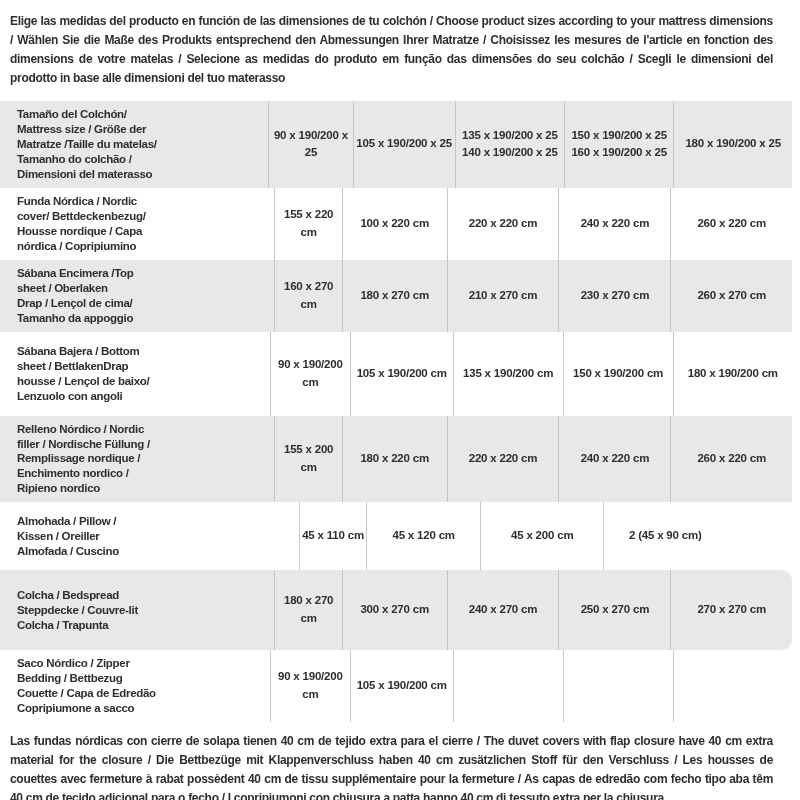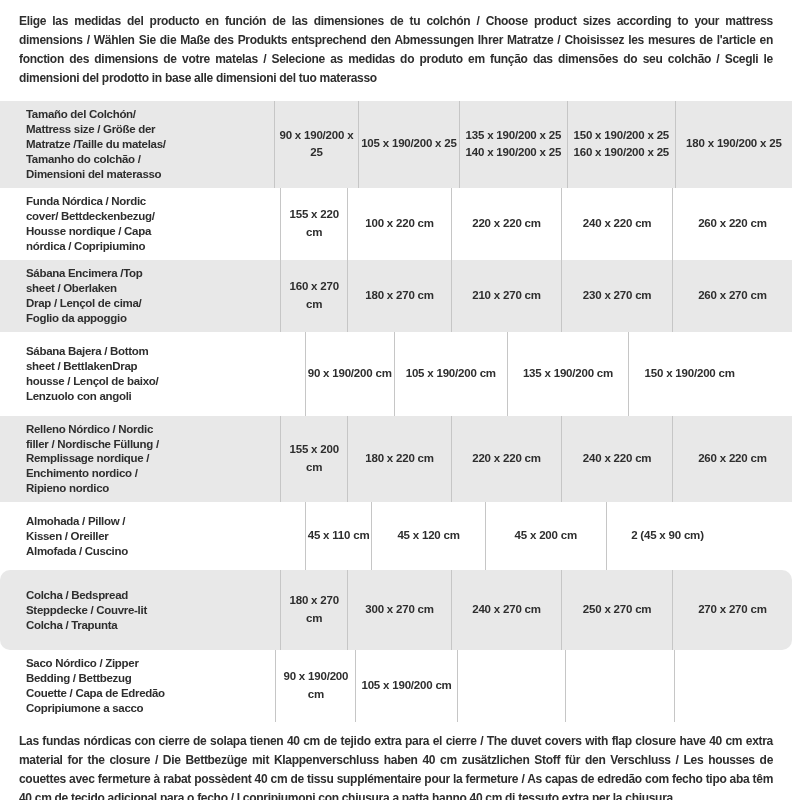--- a/index.html
+++ b/index.html
@@ -10,21 +10,21 @@
   * { box-sizing: border-box; }
   html, body { margin: 0; padding: 0; background: #ffffff; }
   body {
     width: 800px; height: 800px;
     font-family: "Liberation Sans", sans-serif;
     color: var(--text);
     overflow: hidden;
   }
   .page {
     width: 800px; height: 800px;
-    padding: 12px 27px 0 19px;
+    padding: 12px 27px 0 10px;
   }
   .note {
     margin: 0;
     font-size: 12px;
     font-weight: bold;
     letter-spacing: -0.3px;
     line-height: 1.58;
     text-align: justify;
     color: var(--text);
   }
@@ -129,21 +129,21 @@
         </div>
         <div class="cell value-cell c4">
           <span class="value">260 x 220 cm</span>
         </div>
       </div>
       <div class="row">
         <div class="cell label-cell">
           <span class="label">Sábana Encimera /Top
 sheet / Oberlaken
 Drap / Lençol de cima/
-Foglio da appoggio</span>
+Tamanho da appoggio</span>
         </div>
         <div class="cell value-cell c0">
           <span class="value">160 x 270 cm</span>
         </div>
         <div class="cell value-cell c1">
           <span class="value">180 x 270 cm</span>
         </div>
         <div class="cell value-cell c2">
           <span class="value">210 x 270 cm</span>
         </div>
@@ -165,20 +165,23 @@
           <span class="value">90 x 190/200 cm</span>
         </div>
         <div class="cell value-cell c1">
           <span class="value">105 x 190/200 cm</span>
         </div>
         <div class="cell value-cell c2">
           <span class="value">135 x 190/200 cm</span>
         </div>
         <div class="cell value-cell c3">
           <span class="value">150 x 190/200 cm</span>
+        </div>
+        <div class="cell value-cell c4">
+          <span class="value">180 x 190/200 cm</span>
         </div>
       </div>
       <div class="row">
         <div class="cell label-cell">
           <span class="label">Relleno Nórdico / Nordic
 filler / Nordische Füllung /
 Remplissage nordique /
 Enchimento nordico /
 Ripieno nordico</span>
         </div>

